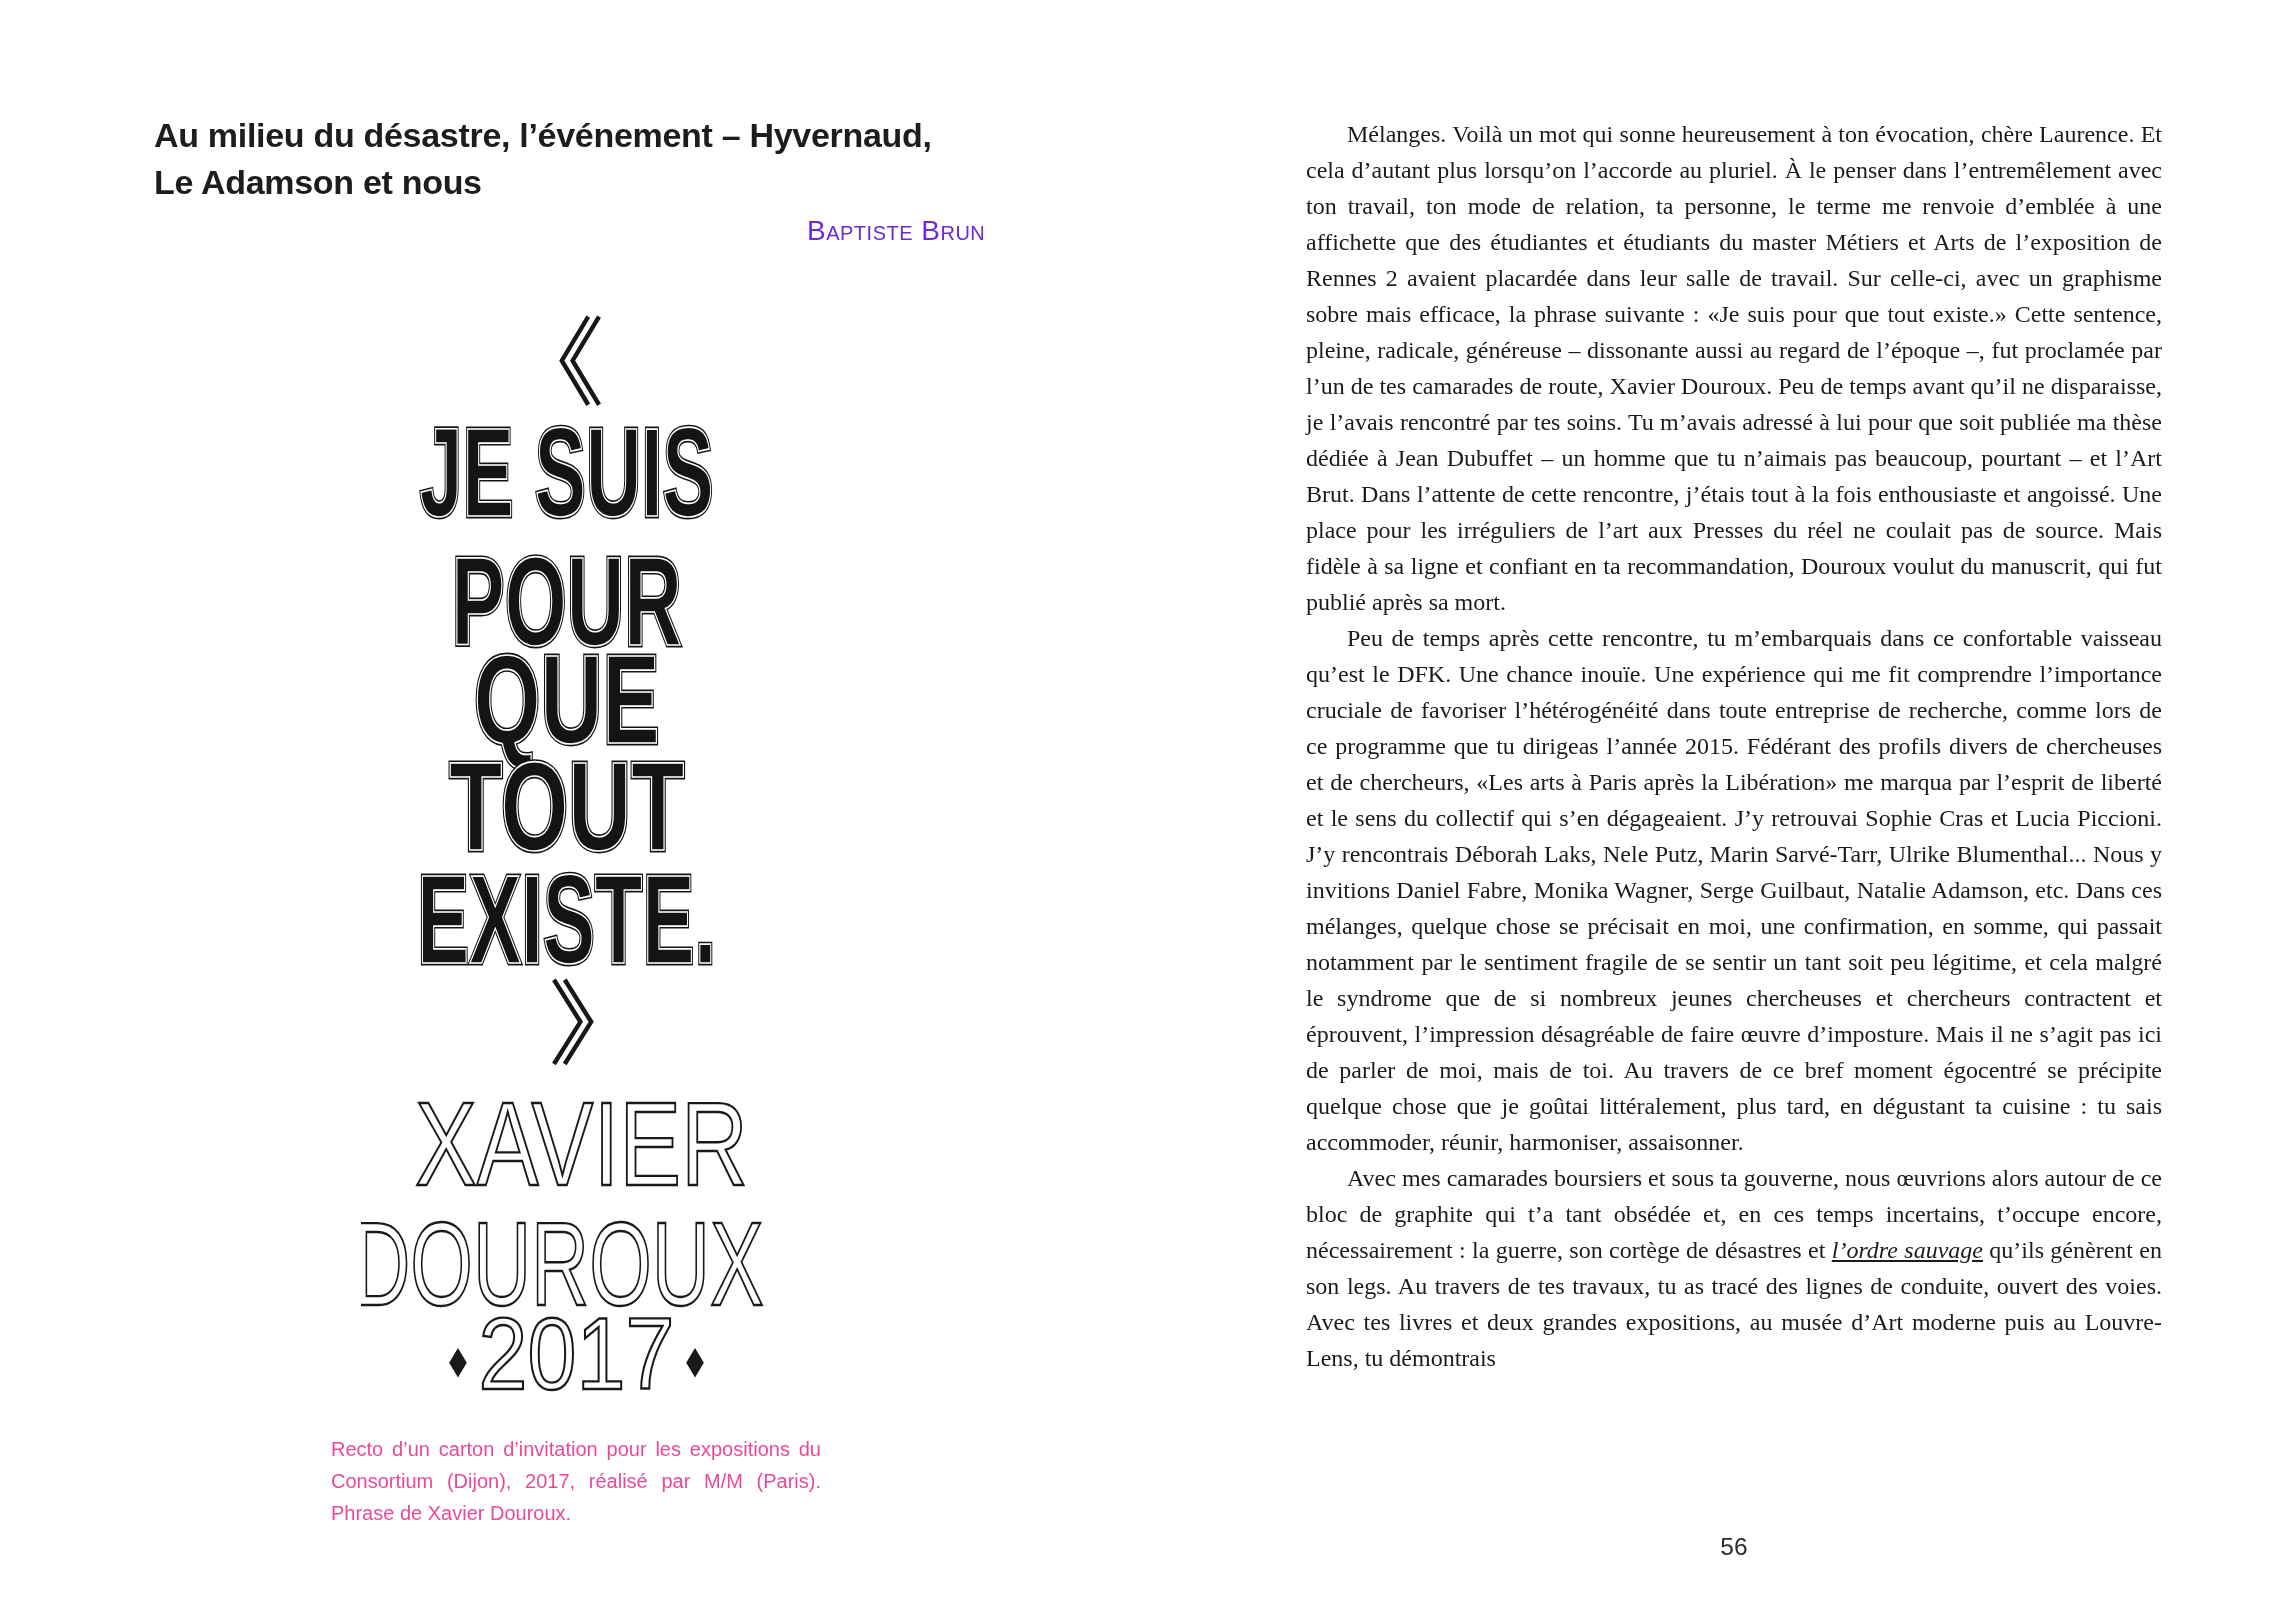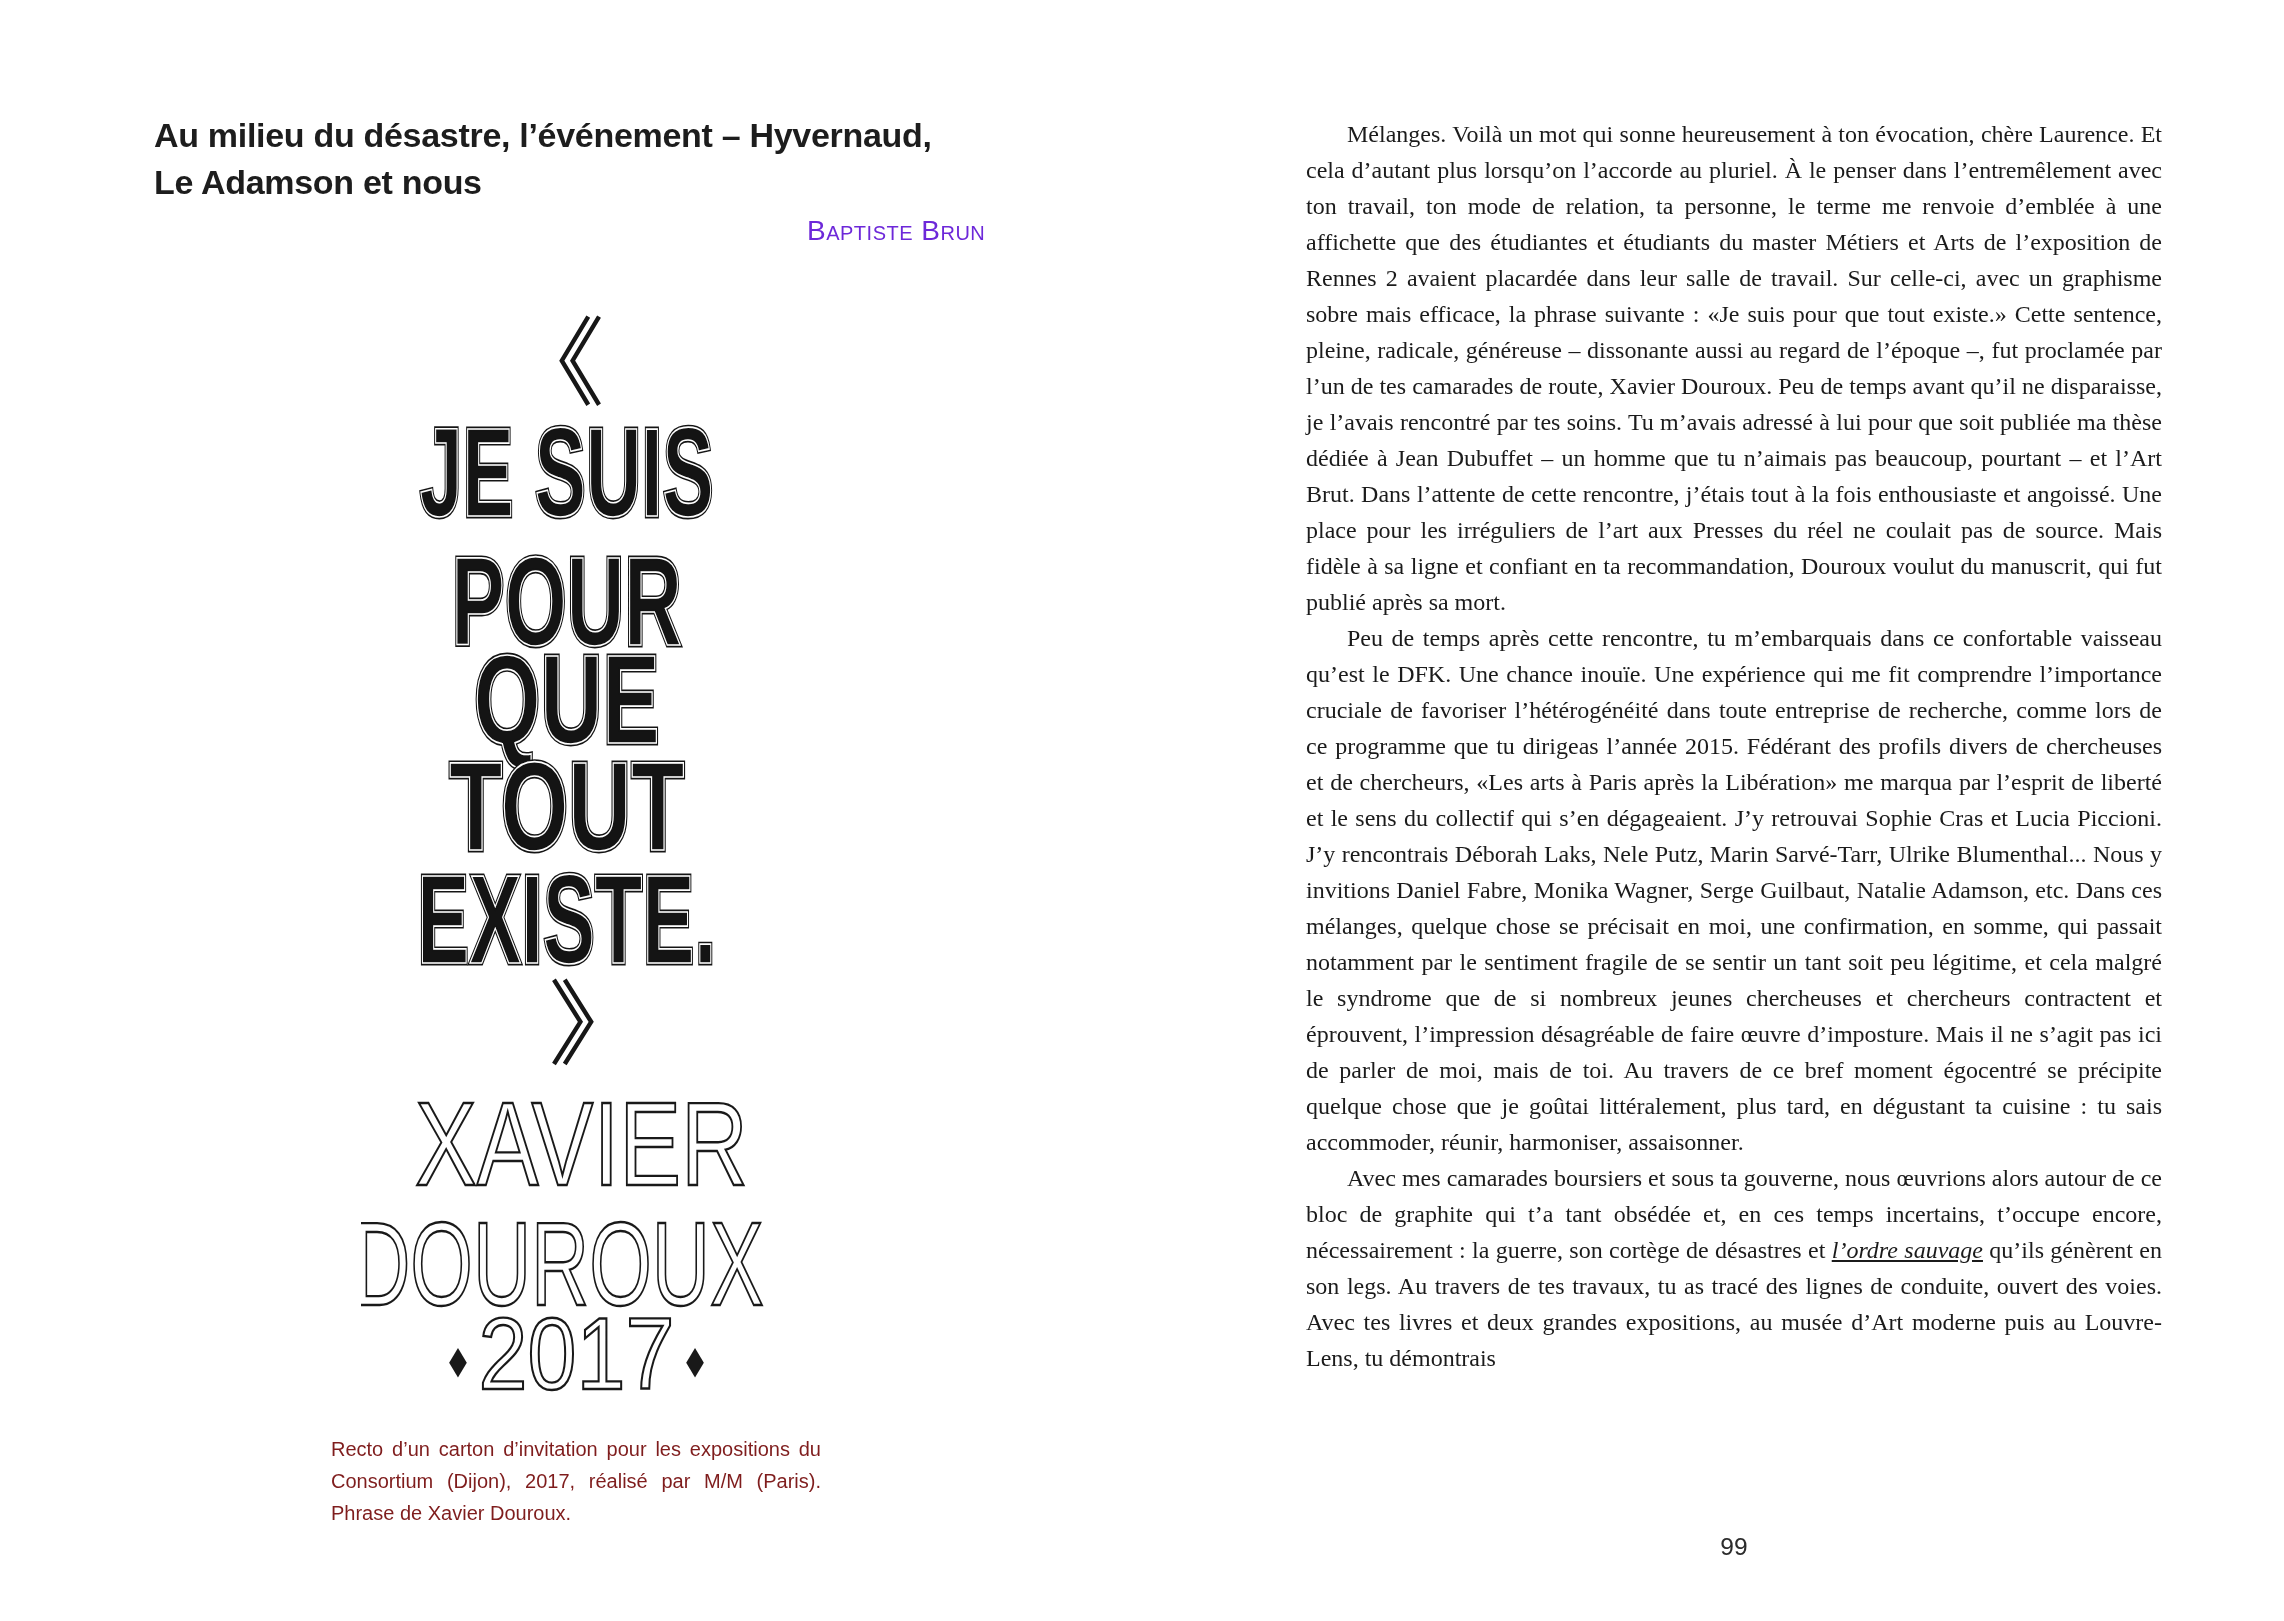--- a/index.html
+++ b/index.html
@@ -35,21 +35,21 @@
     fill:none;stroke:#ffffff;stroke-width:1.7px;
   }
   .t-sig{
     font-family:"Liberation Sans",sans-serif;font-weight:400;
     fill:none;stroke:#191919;stroke-width:2.4px;
   }
   .diamond{fill:#191919;}
   .caption{
     position:absolute;left:331px;top:1433px;width:490px;
     font-family:"Liberation Sans",sans-serif;font-size:20px;line-height:32px;
-    text-align:justify;color:#7f1d1d;
+    text-align:justify;color:#ec4899;
   }
 
   
   .body-text{
     position:absolute;left:164px;top:108px;width:856px;
     font-family:"Liberation Serif",serif;font-size:24px;line-height:36px;
     color:#1b1b1b;text-align:justify;
     -webkit-hyphens:auto;hyphens:auto;
   }
   .body-text p{margin:0;text-indent:41px;}
@@ -101,15 +101,15 @@
 
   <div class="caption">Recto d’un carton d’invitation pour les expositions du Consortium (Dijon), 2017, réalisé par M/M (Paris). Phrase de Xavier Douroux.</div>
 </div>
 
 <div class="page page-right">
   <div class="body-text" id="bodytext" lang="fr">
       <p><span>Mélanges. Voilà un mot qui sonne heureusement à ton évocation, chère Laurence. Et cela d’autant plus lorsqu’on l’accorde au pluriel. À le penser dans l’entremêlement avec ton travail, ton mode de relation, ta personne, le terme me renvoie d’emblée à une affichette que des étudiantes et étudiants du master Métiers et Arts de l’exposition de Rennes 2 avaient placardée dans leur salle de travail. Sur celle-ci, avec un graphisme sobre mais efficace, la phrase suivante : «Je suis pour que tout existe.» Cette sentence, pleine, radicale, généreuse – dissonante aussi au regard de l’époque –, fut proclamée par l’un de tes camarades de route, Xavier Douroux. Peu de temps avant qu’il ne disparaisse, je l’avais rencontré par tes soins. Tu m’avais adressé à lui pour que soit publiée ma thèse dédiée à Jean Dubuffet – un homme que tu n’aimais pas beaucoup, pourtant – et l’Art Brut. Dans l’attente de cette rencontre, j’étais tout à la fois enthousiaste et angoissé. Une place pour les irréguliers de l’art aux Presses du réel ne coulait pas de source. Mais fidèle à sa ligne et confiant en ta recommandation, Douroux voulut du manuscrit, qui fut publié après sa mort.</span></p>
       <p><span>Peu de temps après cette rencontre, tu m’embarquais dans ce confortable vaisseau qu’est le DFK. Une chance inouïe. Une expérience qui me fit comprendre l’importance cruciale de favoriser l’hétérogénéité dans toute entreprise de recherche, comme lors de ce programme que tu dirigeas l’année 2015. Fédérant des profils divers de chercheuses et de chercheurs, «Les arts à Paris après la Libération» me marqua par l’esprit de liberté et le sens du collectif qui s’en dégageaient. J’y retrouvai Sophie Cras et Lucia Piccioni. J’y rencontrais Déborah Laks, Nele Putz, Marin Sarvé-Tarr, Ulrike Blumenthal... Nous y invitions Daniel Fabre, Monika Wagner, Serge Guilbaut, Natalie Adamson, etc. Dans ces mélanges, quelque chose se précisait en moi, une confirmation, en somme, qui passait notamment par le sentiment fragile de se sentir un tant soit peu légitime, et cela malgré le syndrome que de si nombreux jeunes chercheuses et chercheurs contractent et éprouvent, l’impression désagréable de faire œuvre d’imposture. Mais il ne s’agit pas ici de parler de moi, mais de toi. Au travers de ce bref moment égocentré se précipite quelque chose que je goûtai littéralement, plus tard, en dégustant ta cuisine : tu sais accommoder, réunir, harmoniser, assaisonner.</span></p>
       <p><span>Avec mes camarades boursiers et sous ta gouverne, nous œuvrions alors autour de ce bloc de graphite qui t’a tant obsédée et, en ces temps incertains, t’occupe encore, nécessairement : la guerre, son cortège de désastres et </span><em>l’ordre sauvage</em><span> qu’ils génèrent en son legs. Au travers de tes travaux, tu as tracé des lignes de conduite, ouvert des voies. Avec tes livres et deux grandes expositions, au musée d’Art moderne puis au Louvre-Lens, tu démontrais</span></p>
     </div>
-  <div class="page-number">99</div>
+  <div class="page-number">56</div>
 </div>
 
 
 </body></html>

